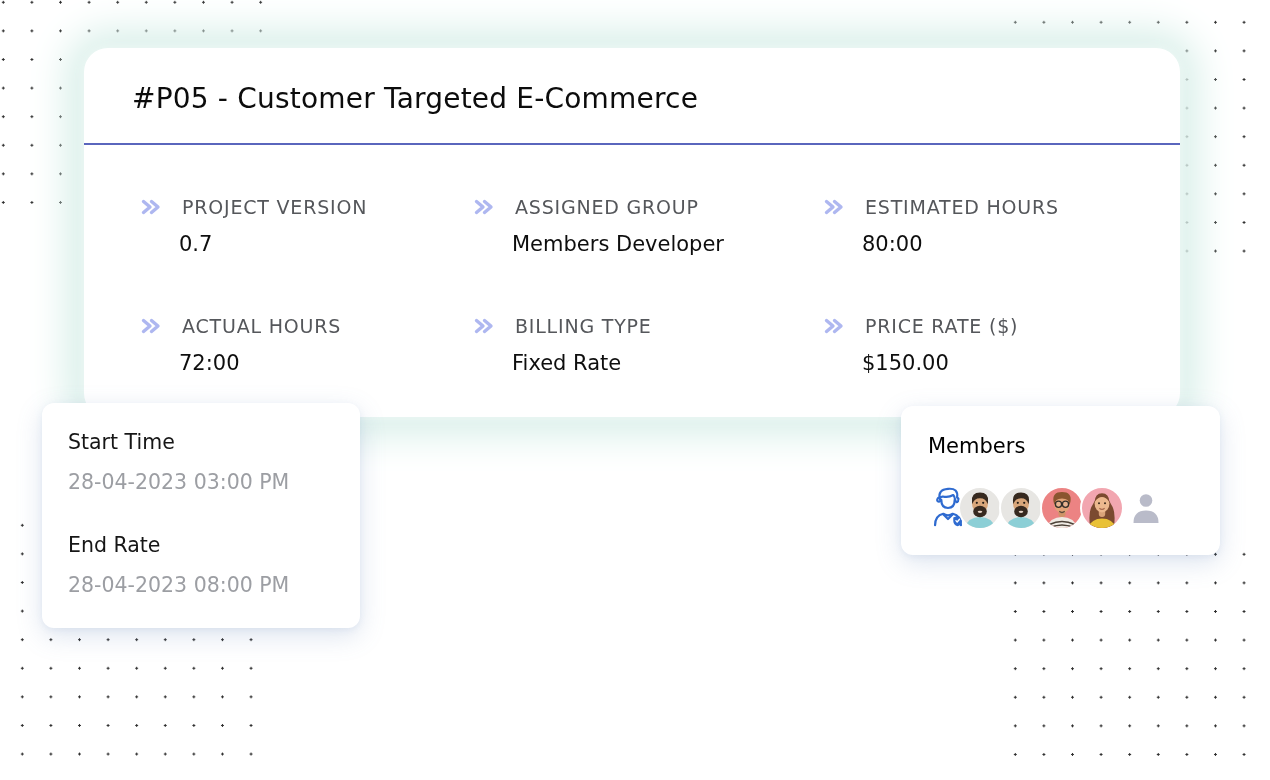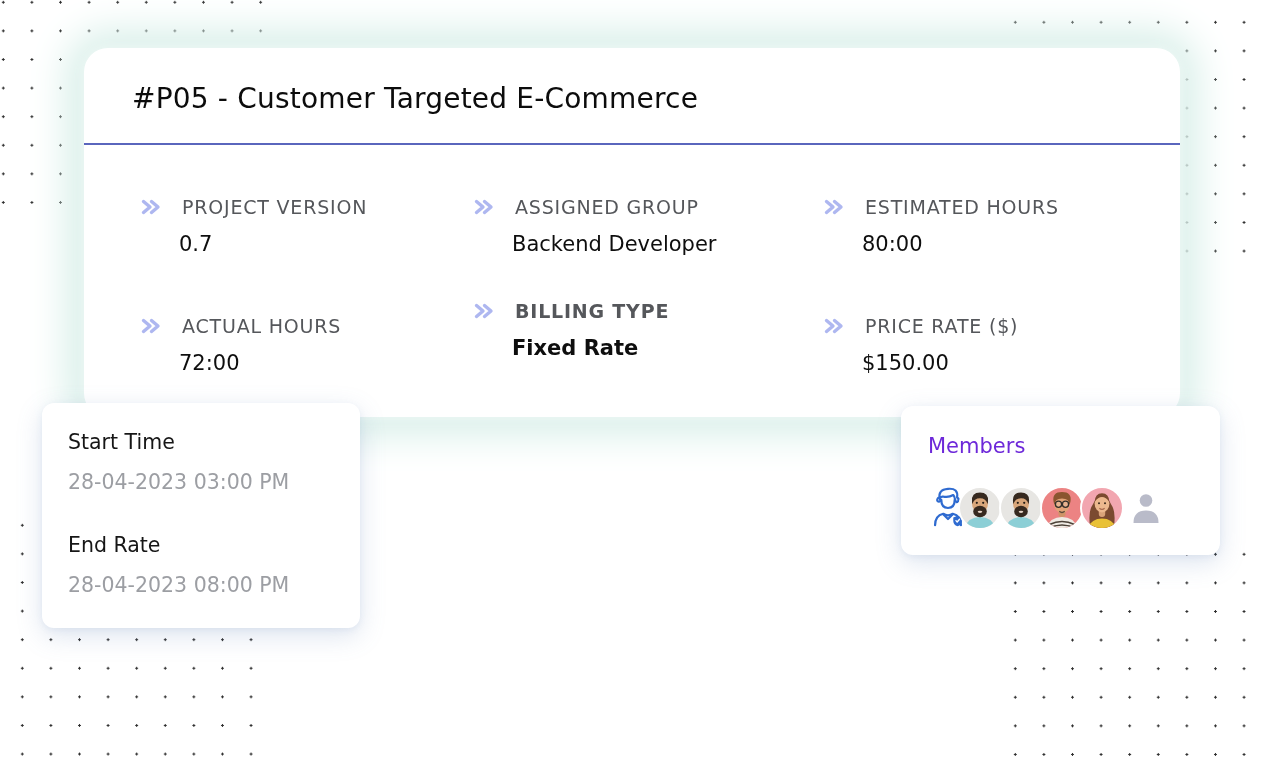--- a/index.html
+++ b/index.html
@@ -27,37 +27,37 @@
 
   
   .main-card{position:absolute;z-index:1;left:84px;top:48px;width:1096px;height:369px;
     background:#fff;border-radius:24px;
     box-shadow:0 0 10px 3px #ecf7f4, 0 0 38px 18px var(--card-glow);}
   .main-title{position:absolute;left:48px;top:34px;font-size:28px;color:#0c0c0c;letter-spacing:.2px;text-align:center;}
   .main-divider{position:absolute;left:0;right:0;top:95px;height:1.6px;background:var(--divider);}
 
   .field{position:absolute;width:330px;}
   .f-r1c1{left:56px;top:146px;} .f-r1c2{left:389px;top:146px;} .f-r1c3{left:739px;top:146px;}
-  .f-r2c1{left:56px;top:265px;} .f-r2c2{left:389px;top:250px;font-weight:bold;} .f-r2c3{left:739px;top:265px;}
+  .f-r2c1{left:56px;top:265px;} .f-r2c2{left:389px;top:265px;} .f-r2c3{left:739px;top:265px;}
   .field-head{display:flex;align-items:center;gap:20px;height:26px;}
   .chev{color:var(--chevron);flex:0 0 auto;display:block;}
   .field-label{font-size:19px;color:var(--label-text);letter-spacing:.8px;white-space:nowrap;}
   .field-value{margin-left:39px;margin-top:12px;font-size:21px;color:var(--value-text);white-space:nowrap;}
 
   
   .float-card{position:absolute;z-index:2;background:#fff;border-radius:12px;
     box-shadow:0 8px 26px rgba(105,135,185,.22), 0 2px 6px rgba(105,135,185,.10);}
   .time-card{left:42px;top:403px;width:318px;height:225px;}
   .time-label{position:absolute;left:26px;font-size:20.5px;color:#161616;}
   .time-value{position:absolute;left:26px;font-size:20.5px;color:var(--muted-text);white-space:nowrap;}
   .t-start-label{top:27px;} .t-start-value{top:67px;text-align:center;}
   .t-end-label{top:130px;}  .t-end-value{top:170px;}
 
   .members-card{left:901px;top:406px;width:319px;height:149px;}
-  .members-title{position:absolute;left:27px;top:28px;font-size:21px;color:#6d28d9;}
+  .members-title{position:absolute;left:27px;top:28px;font-size:21px;color:#000000;}
   .pavatar{position:absolute;top:80px;width:44px;height:44px;border-radius:50%;
     border:2px solid #fff;overflow:hidden;}
   .pavatar svg{display:block;width:100%;height:100%;}
   .avatar-plain{border:none;overflow:visible;border-radius:0;background:transparent;}
   .av1{left:24px;top:78px;width:46px;height:48px;z-index:1;}
   .av2{left:57px;z-index:2;} .av3{left:98px;z-index:3;} .av4{left:139px;z-index:4;} .av5{left:179px;z-index:5;}
   .av6{left:229px;top:85px;width:32px;height:34px;z-index:6;}
 </style>
 </head>
 <body>
@@ -85,21 +85,21 @@
     </div>
 
     <div class="field f-r1c2">
       <div class="field-head">
         <svg class="chev" width="22" height="16" viewBox="0 0 22 16" fill="none" stroke="currentColor" stroke-width="3.4" stroke-linecap="round" stroke-linejoin="round">
             <path d="M3.5 2.5 L10 8 L3.5 13.5"></path>
             <path d="M11.5 2.5 L18 8 L11.5 13.5"></path>
           </svg>
         <span class="field-label">ASSIGNED GROUP</span>
       </div>
-      <div class="field-value">Backend Developer</div>
+      <div class="field-value">Members Developer</div>
     </div>
 
     <div class="field f-r1c3">
       <div class="field-head">
         <svg class="chev" width="22" height="16" viewBox="0 0 22 16" fill="none" stroke="currentColor" stroke-width="3.4" stroke-linecap="round" stroke-linejoin="round">
             <path d="M3.5 2.5 L10 8 L3.5 13.5"></path>
             <path d="M11.5 2.5 L18 8 L11.5 13.5"></path>
           </svg>
         <span class="field-label">ESTIMATED HOURS</span>
       </div>

